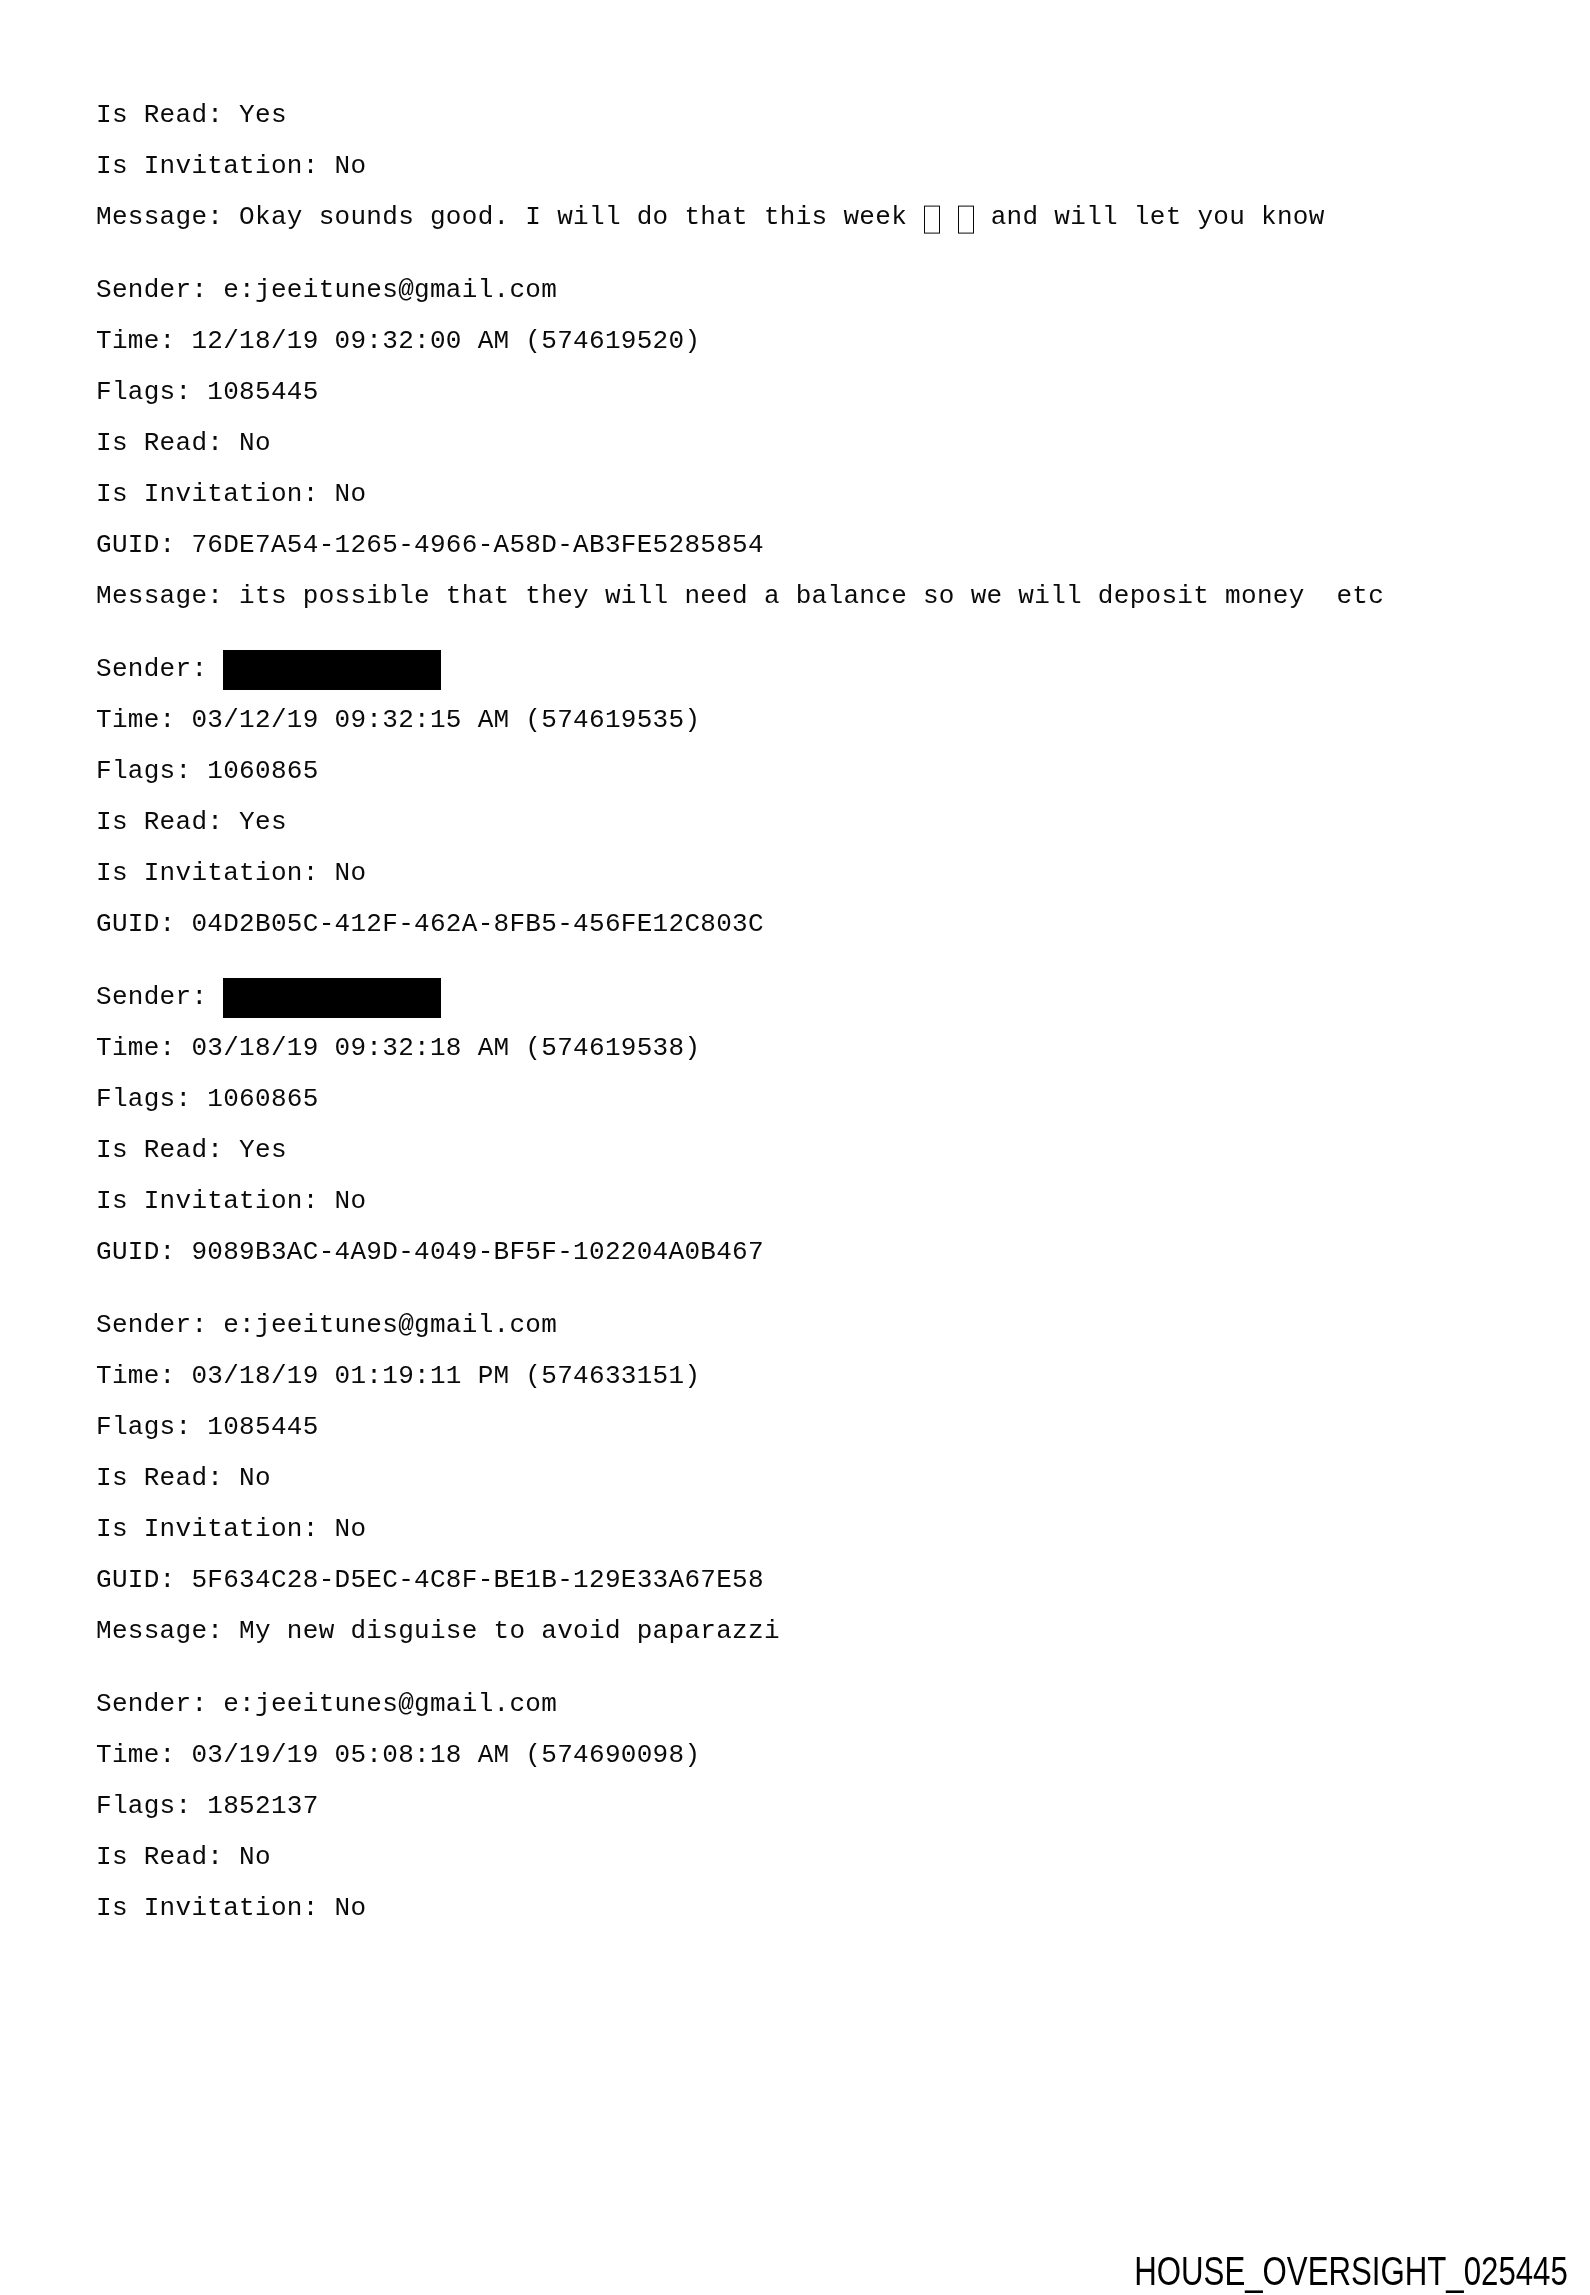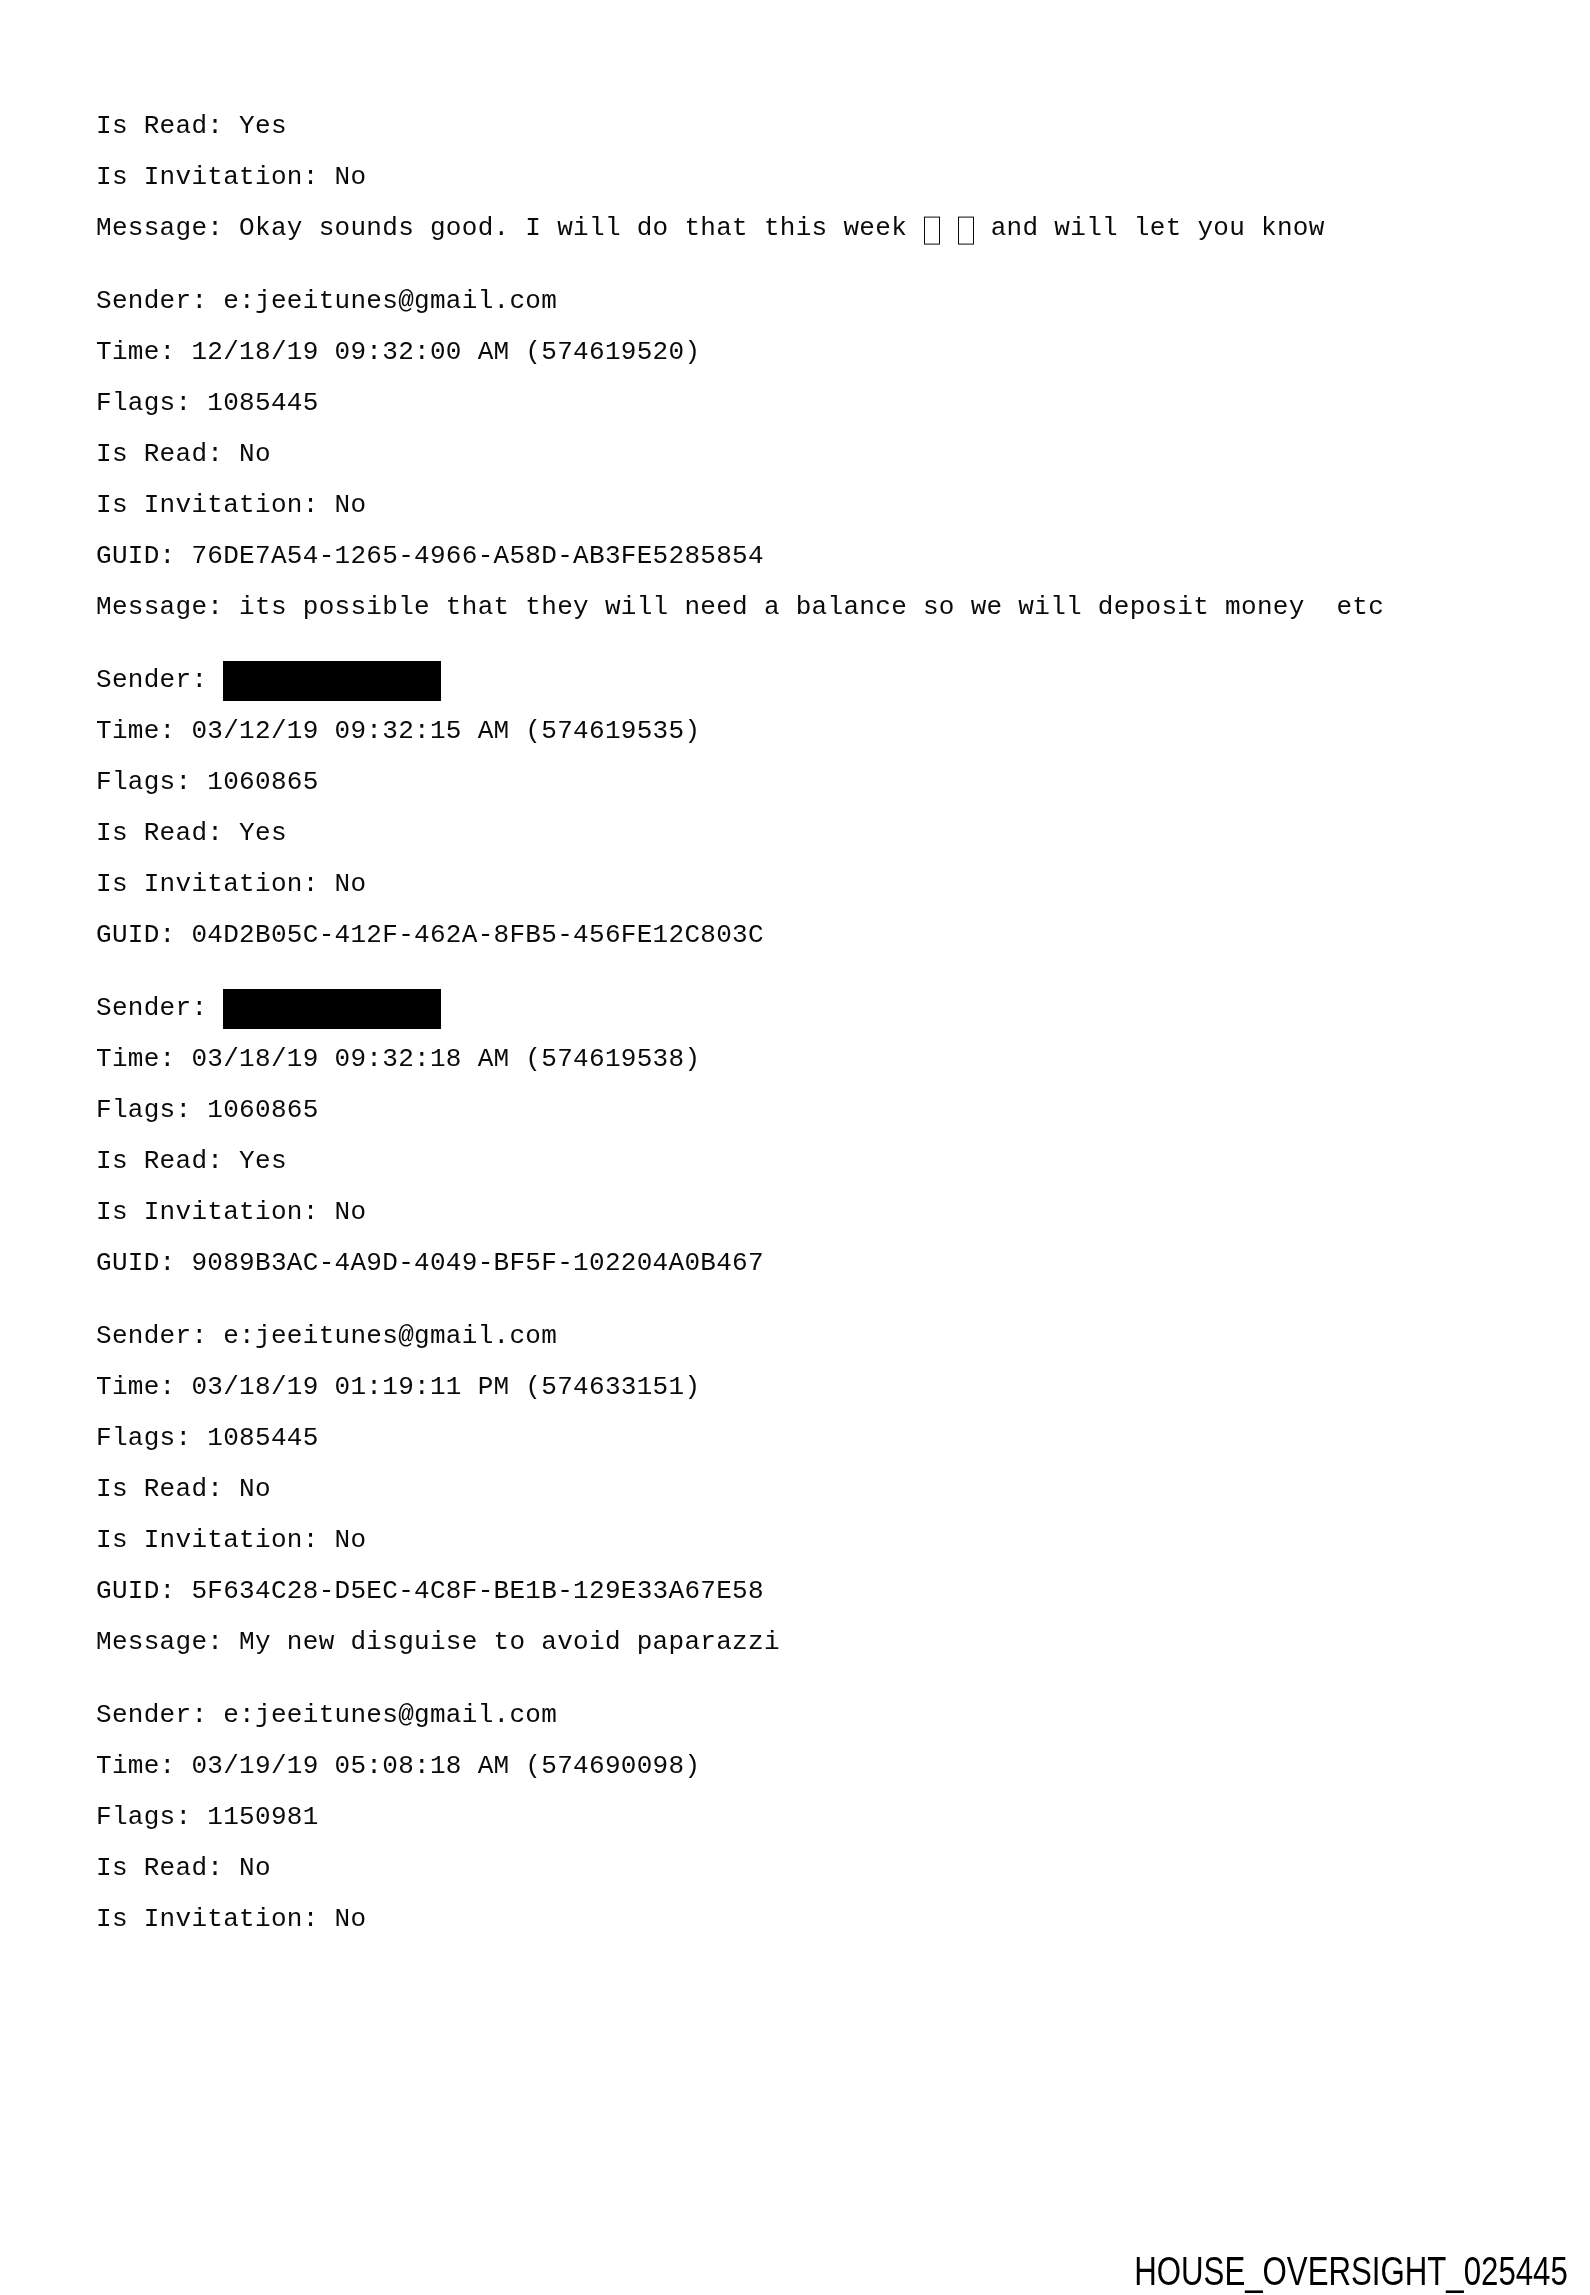--- a/index.html
+++ b/index.html
@@ -11,21 +11,21 @@
     width: 1591px;
     height: 2295px;
     position: relative;
     overflow: hidden;
     font-family: "Liberation Mono", "DejaVu Sans Mono", monospace;
     color: #0a0a0a;
   }
   #records {
     position: absolute;
     left: 96px;
-    top: 100px;
+    top: 89px;
     width: 1412px;
   }
   .record + .record {
     margin-top: 22px;
   }
   .field-line {
     height: 51px;
     display: flex;
     align-items: center;
     font-size: 26px;
@@ -100,20 +100,20 @@
       <div class="field-line"><span>Time: 03/18/19 01:19:11 PM (574633151)</span></div>
       <div class="field-line"><span>Flags: 1085445</span></div>
       <div class="field-line"><span>Is Read: No</span></div>
       <div class="field-line"><span>Is Invitation: No</span></div>
       <div class="field-line"><span>GUID: 5F634C28-D5EC-4C8F-BE1B-129E33A67E58</span></div>
       <div class="field-line"><span>Message: My new disguise to avoid paparazzi</span></div>
     </div>
     <div class="record">
       <div class="field-line"><span>Sender: e:jeeitunes@gmail.com</span></div>
       <div class="field-line"><span>Time: 03/19/19 05:08:18 AM (574690098)</span></div>
-      <div class="field-line"><span>Flags: 1150981</span></div>
+      <div class="field-line"><span>Flags: 1852137</span></div>
       <div class="field-line"><span>Is Read: No</span></div>
       <div class="field-line"><span>Is Invitation: No</span></div>
     </div>
   </div>
 
 <div id="footer">HOUSE_OVERSIGHT_025445</div>
 
 
 </body></html>

